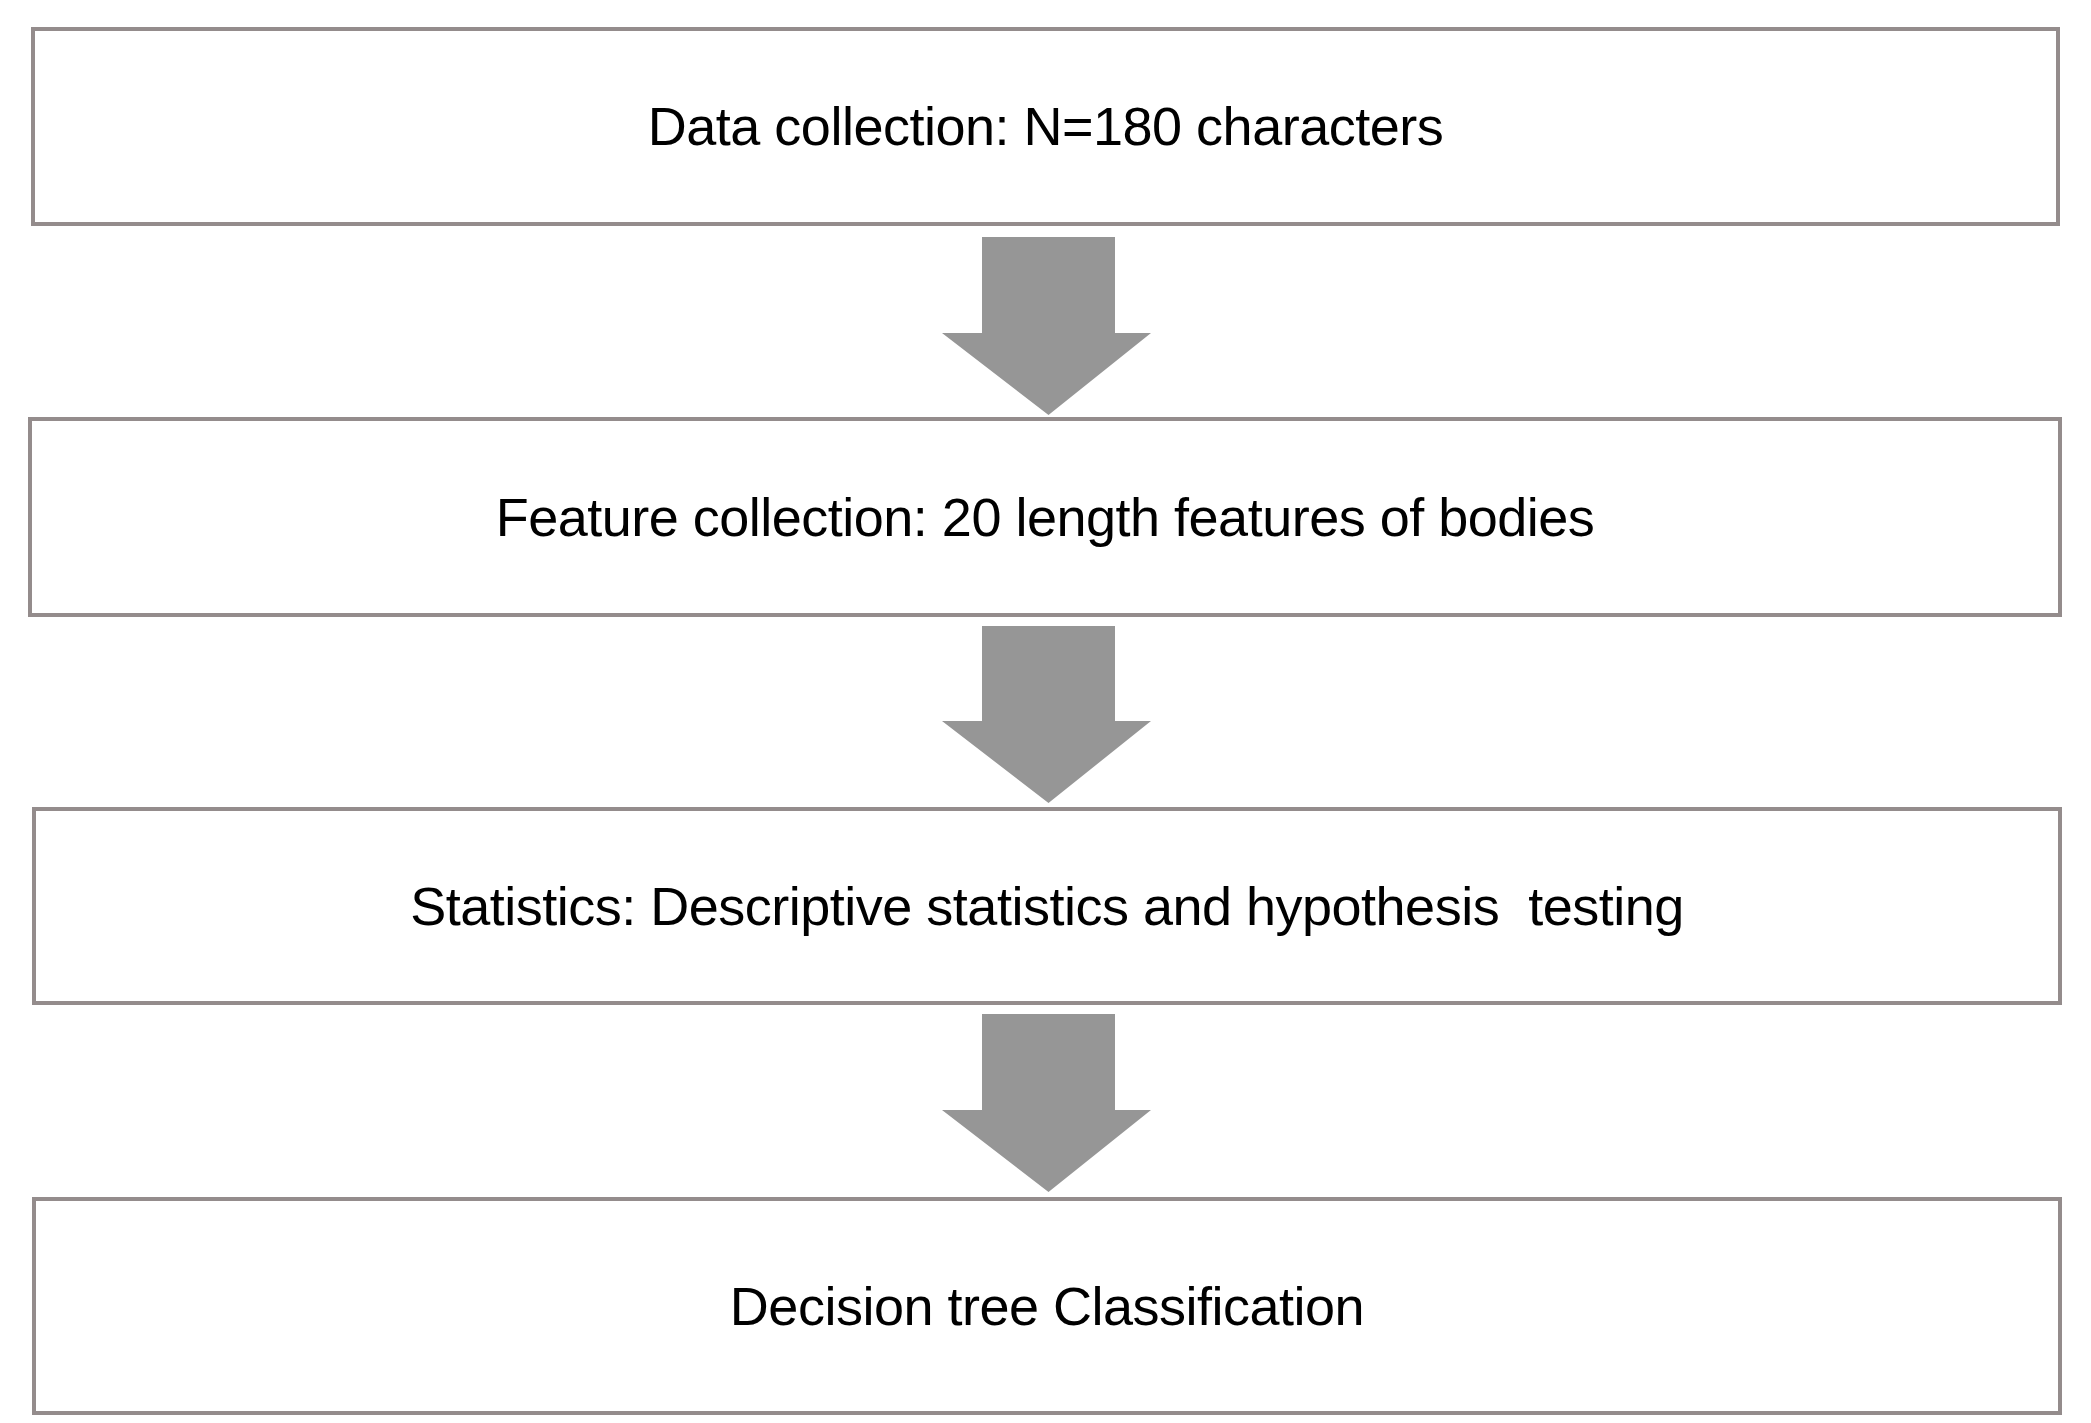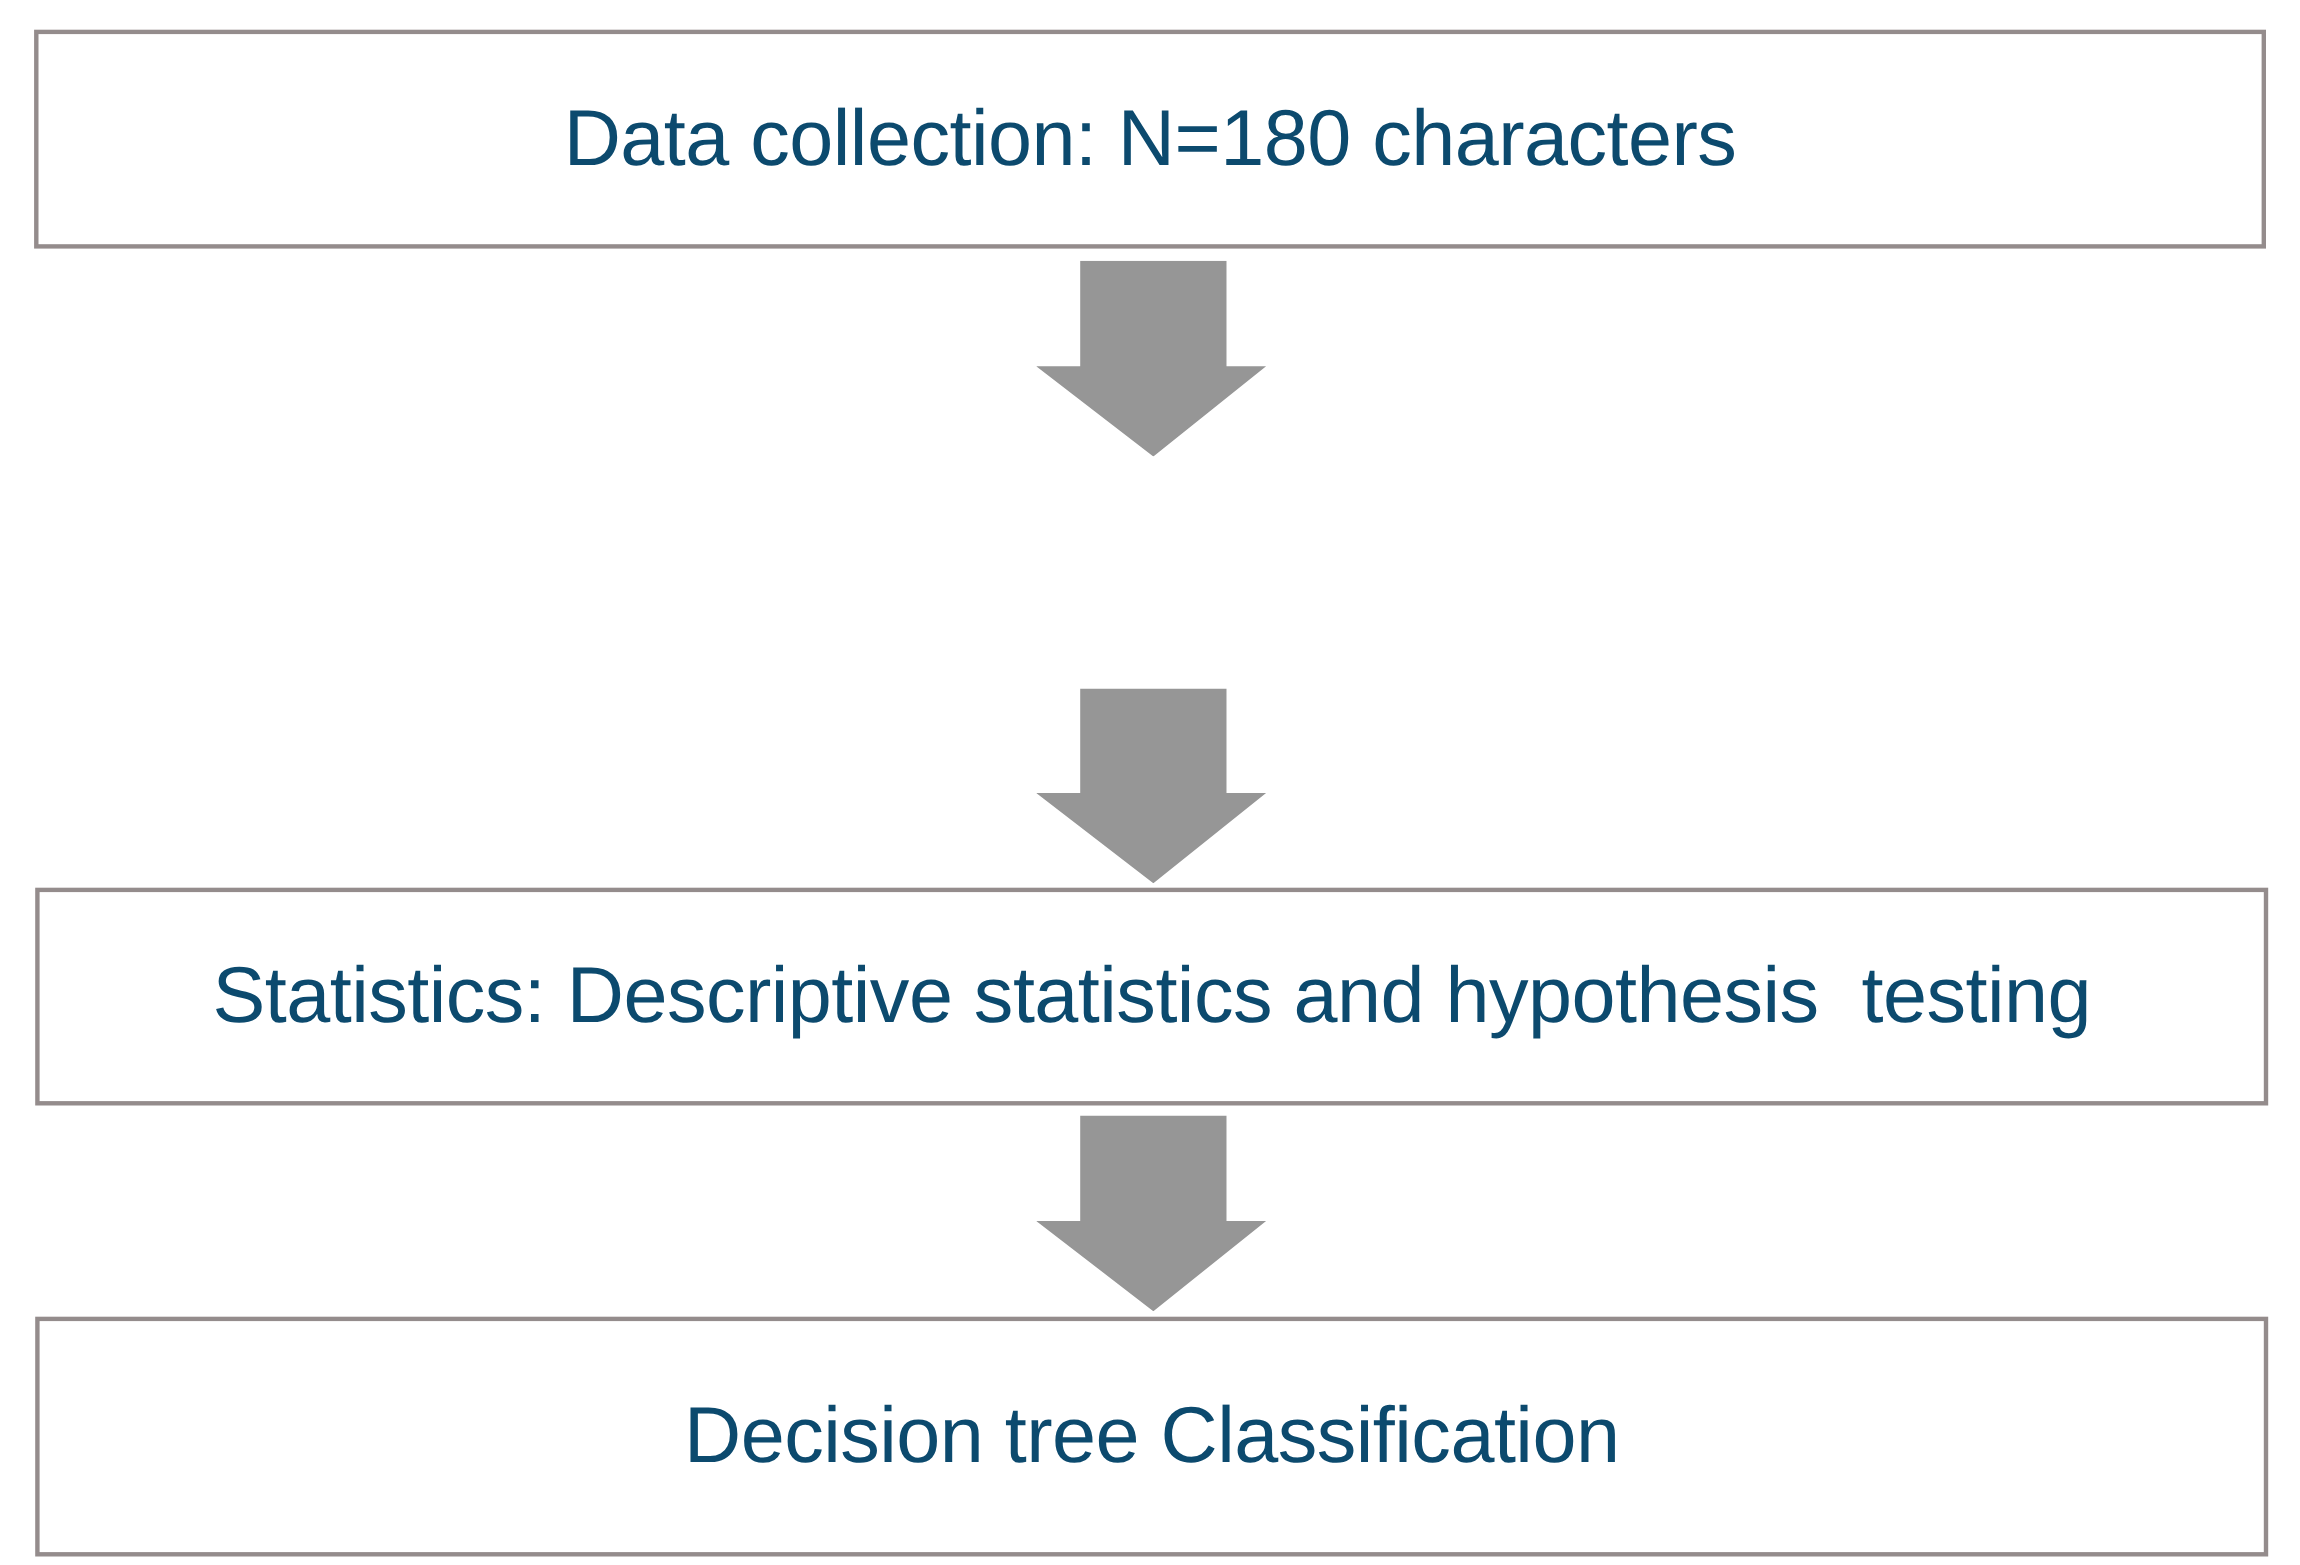--- a/index.html
+++ b/index.html
@@ -22,23 +22,23 @@
     position: absolute;
     box-sizing: border-box;
     background: #ffffff;
     border: 4px solid #948c8c;
     display: flex;
     align-items: center;
     justify-content: center;
   }
   .node-label {
     font-family: "Liberation Sans", sans-serif;
-    font-size: 72px;
+    font-size: 54px;
     line-height: 1.05;
-    color: #0c4a6e;
+    color: #000000;
     white-space: pre;
     text-align: center;
     letter-spacing: -0.5px;
     font-weight: 400;
   }
   .arrow-connector {
     position: absolute;
   }
   .arrow-connector svg {
     display: block;
@@ -64,20 +64,23 @@
   <div class="node-box" id="box-1">
     <span class="node-label">Data collection: N=180 characters</span>
   </div>
 
   <div class="arrow-connector" id="arrow-1">
     <svg viewBox="0 0 209 178" preserveAspectRatio="none" aria-hidden="true">
       <polygon points="40,0 173,0 173,96 209,96 106.5,178 0,96 40,96" fill="#969696"></polygon>
     </svg>
   </div>
 
+  <div class="node-box" id="box-2">
+    <span class="node-label">Feature collection: 20 length features of bodies</span>
+  </div>
 
   <div class="arrow-connector" id="arrow-2">
     <svg viewBox="0 0 209 177" preserveAspectRatio="none" aria-hidden="true">
       <polygon points="40,0 173,0 173,95 209,95 106.5,177 0,95 40,95" fill="#969696"></polygon>
     </svg>
   </div>
 
   <div class="node-box" id="box-3">
     <span class="node-label">Statistics: Descriptive statistics and hypothesis  testing</span>
   </div>

